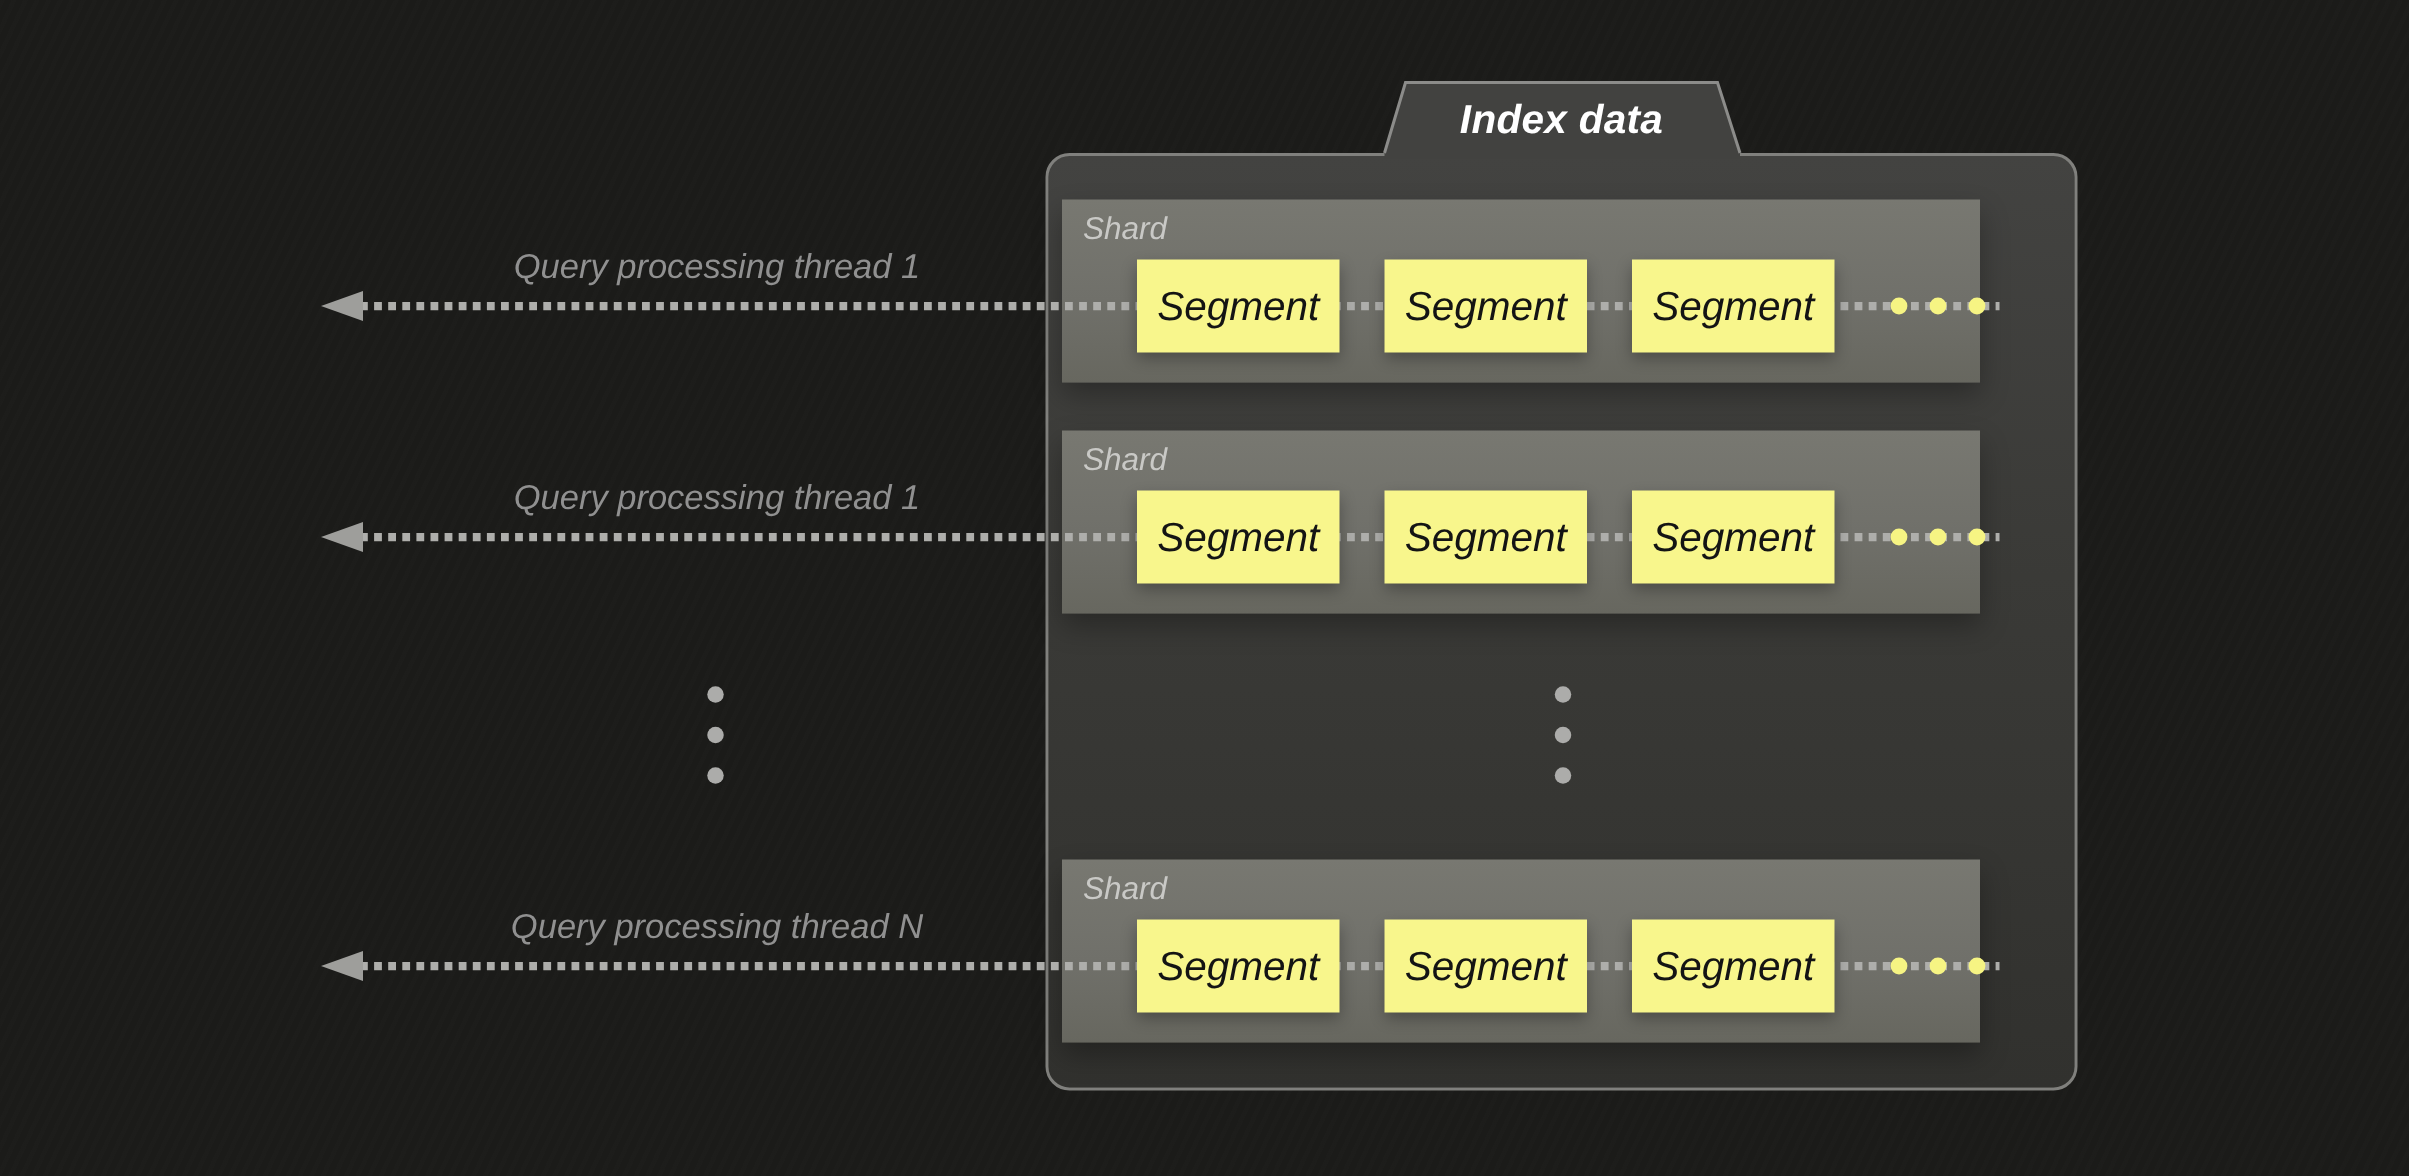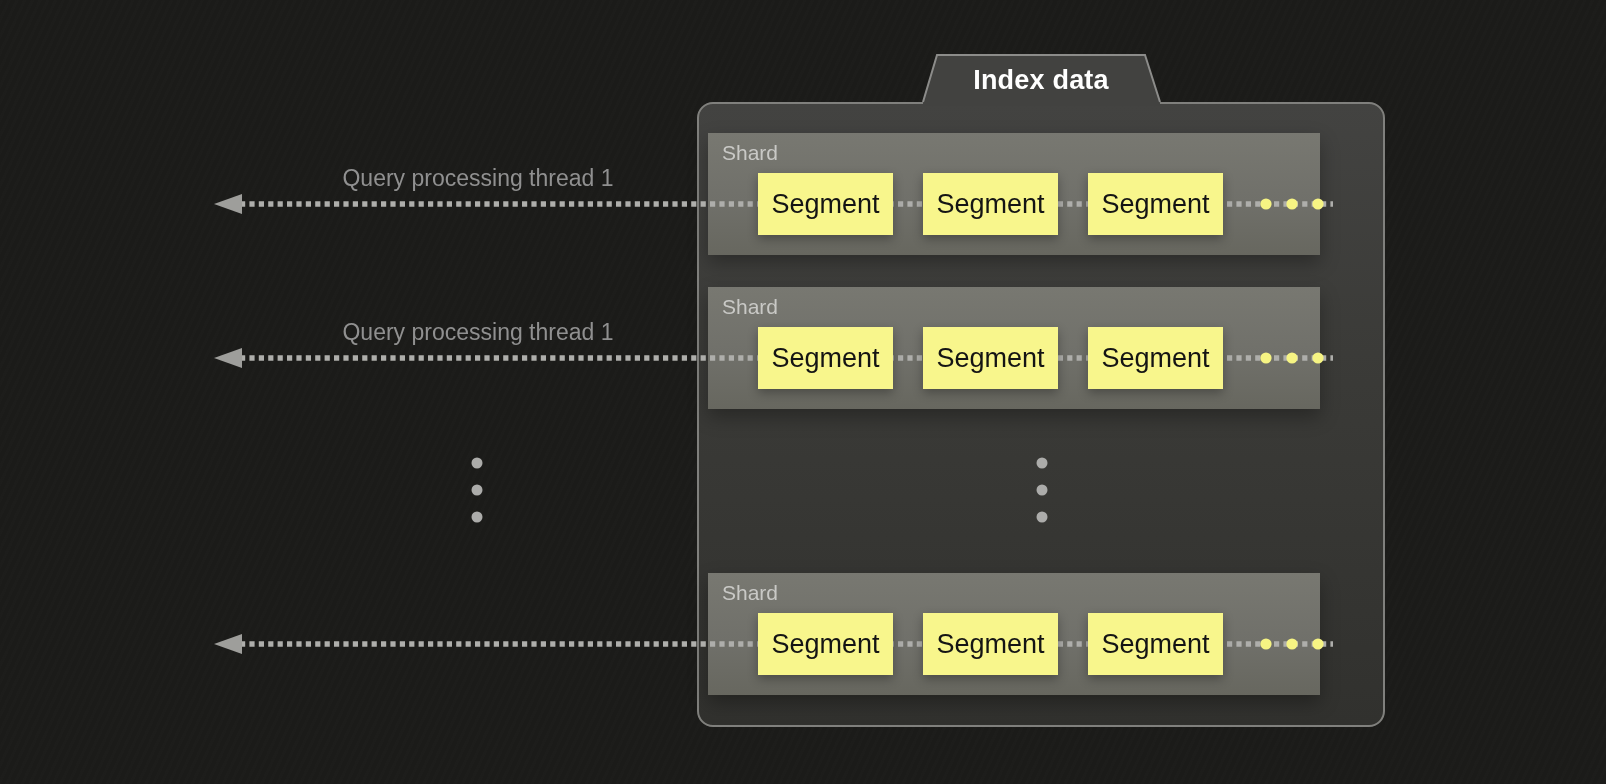--- a/index.html
+++ b/index.html
@@ -9,20 +9,21 @@
     font-family: "Liberation Sans", "DejaVu Sans", sans-serif;
   }
   .stage {
     position: relative;
     width: 1606px;
     height: 784px;
     overflow: hidden;
     background:
       repeating-linear-gradient(115deg, rgba(255,255,255,0.008) 0 3px, rgba(0,0,0,0) 3px 7px),
       #1b1b19;
+    font-style: italic;
   }
   
   .container {
     position: absolute;
     left: 697px;
     top: 102px;
     width: 688px;
     height: 625px;
     box-sizing: border-box;
     border: 2px solid #80807d;
@@ -176,14 +177,15 @@
   <div class="segment r2 c1">Segment</div>
   <div class="segment r2 c2">Segment</div>
   <div class="segment r2 c3">Segment</div>
 
   <div class="segment r3 c1">Segment</div>
   <div class="segment r3 c2">Segment</div>
   <div class="segment r3 c3">Segment</div>
 
   <div class="qlabel q1">Query processing thread 1</div>
   <div class="qlabel q2">Query processing thread 1</div>
+  <div class="qlabel q3">Query processing thread N</div>
 
 </div>
 
 </body></html>

